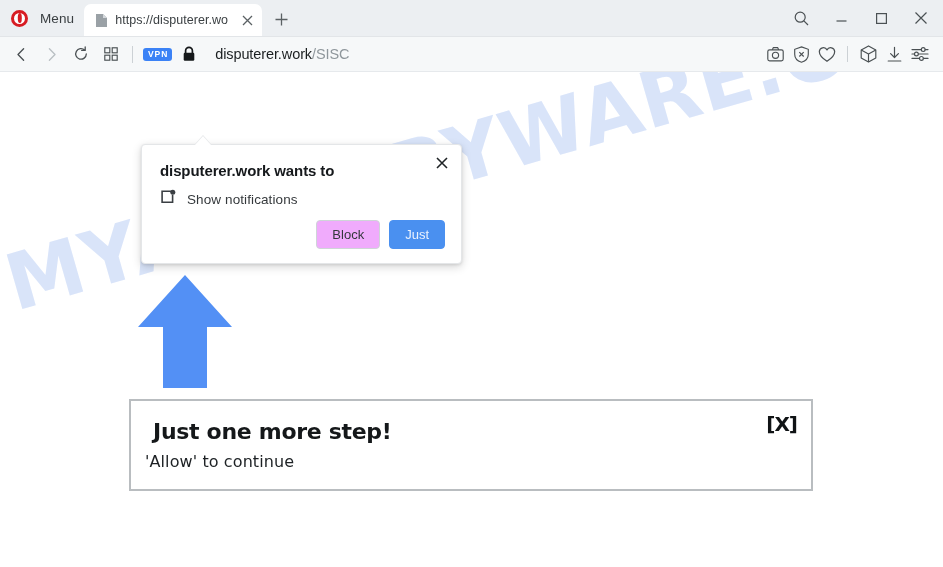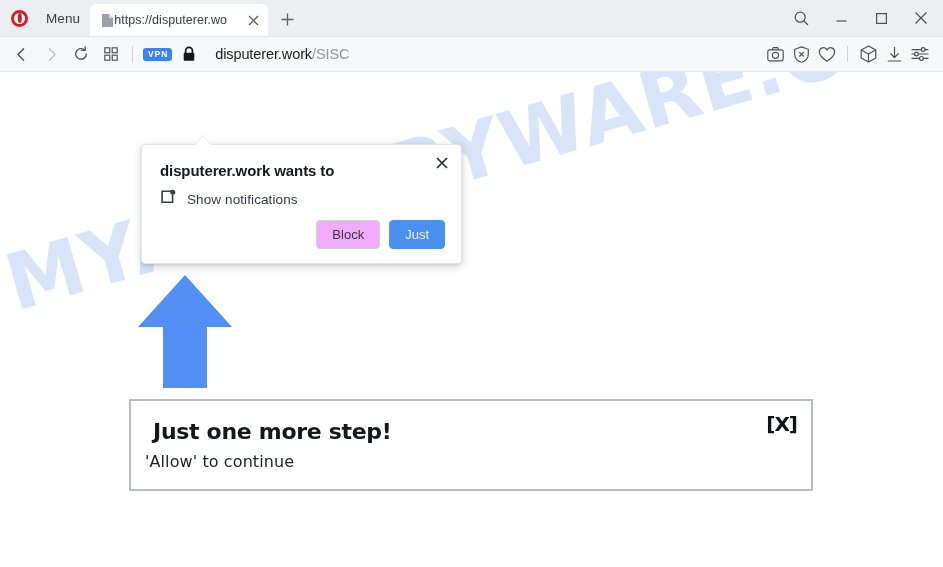--- a/index.html
+++ b/index.html
@@ -29,21 +29,21 @@
     background: #eceff2;
     display: flex;
     align-items: flex-end;
     position: relative;
     flex: 0 0 auto;
     border-bottom: 1px solid #e2e5e8;
   }
   #menu-button {
     display: flex;
     align-items: center;
-    gap: 18px;
+    gap: 12px;
     height: 36px;
     padding: 0 10px 0 11px;
     cursor: default;
   }
   .opera-logo {
     width: 17px;
     height: 17px;
     border-radius: 50%;
     border: 3.2px solid #d71c23;
     box-sizing: border-box;
@@ -69,20 +69,21 @@
 
   .tab {
     height: 32px;
     width: 178px;
     background: #ffffff;
     border-radius: 7px 7px 0 0;
     display: flex;
     align-items: center;
     padding: 0 6px 0 11px;
     box-sizing: border-box;
+    gap: 7px;
     position: relative;
     cursor: default;
   }
   .tab-favicon {
     width: 13px;
     height: 15px;
     flex: 0 0 auto;
     position: relative;
   }
   .tab-title {

